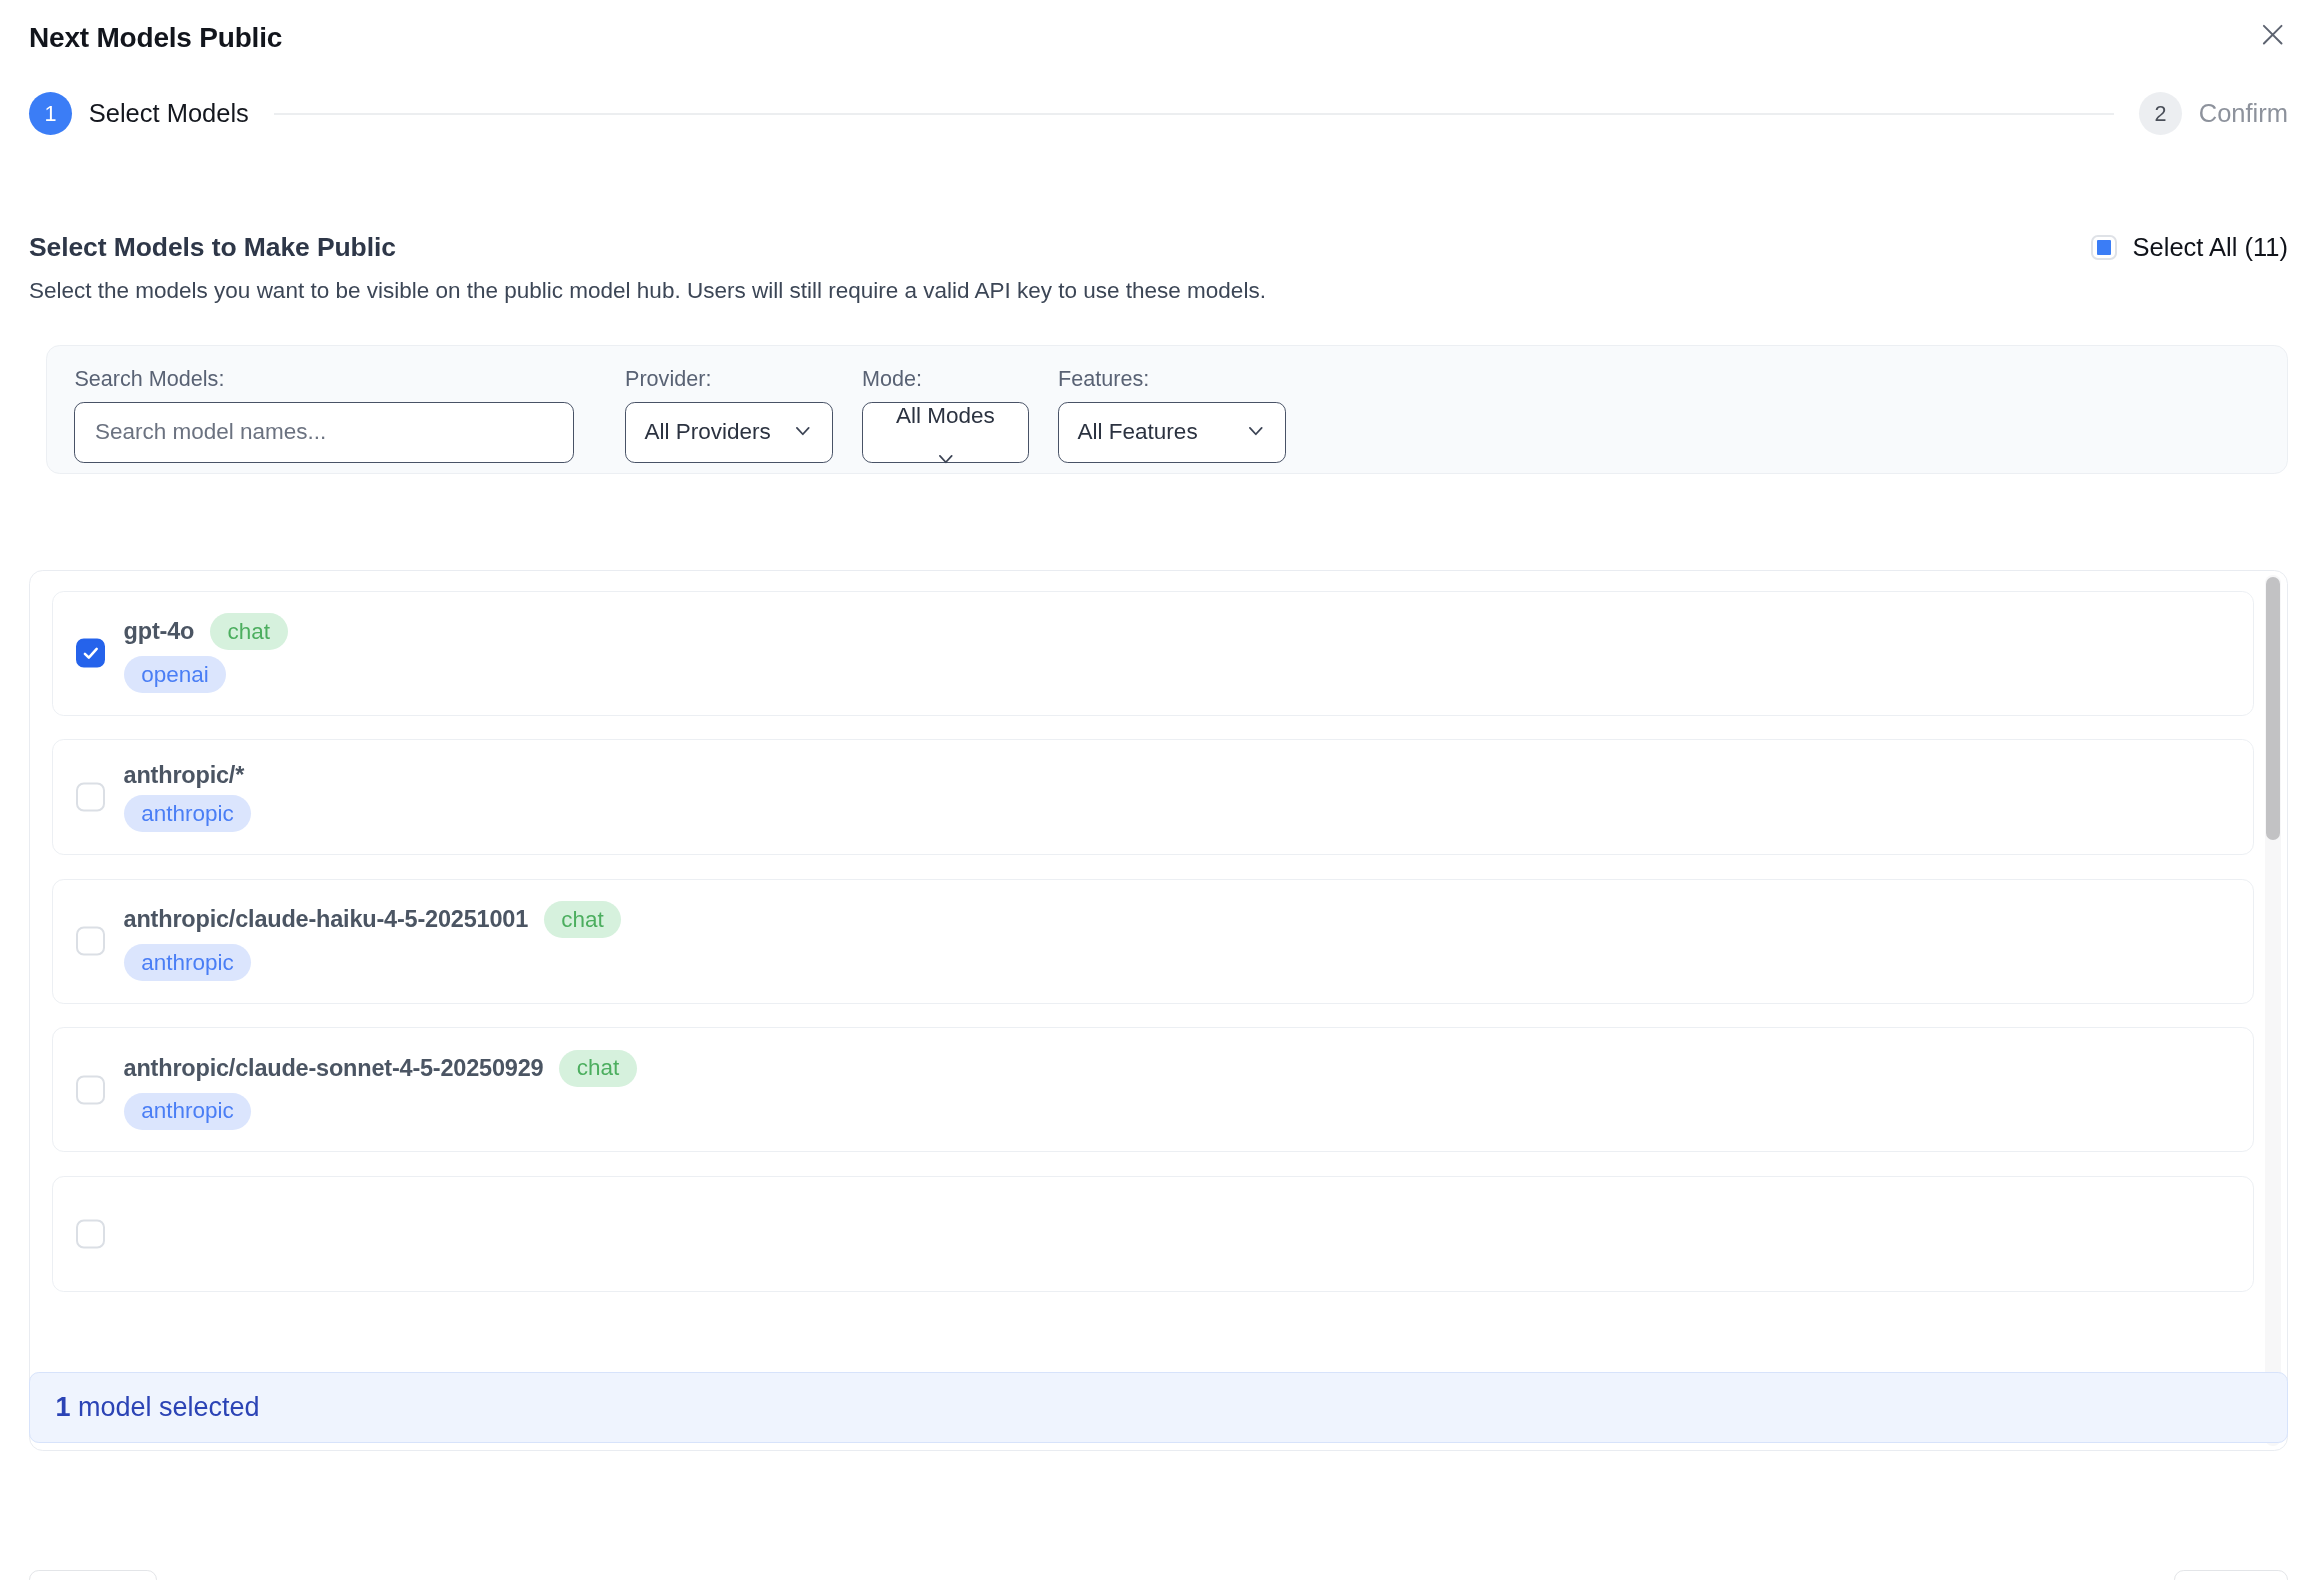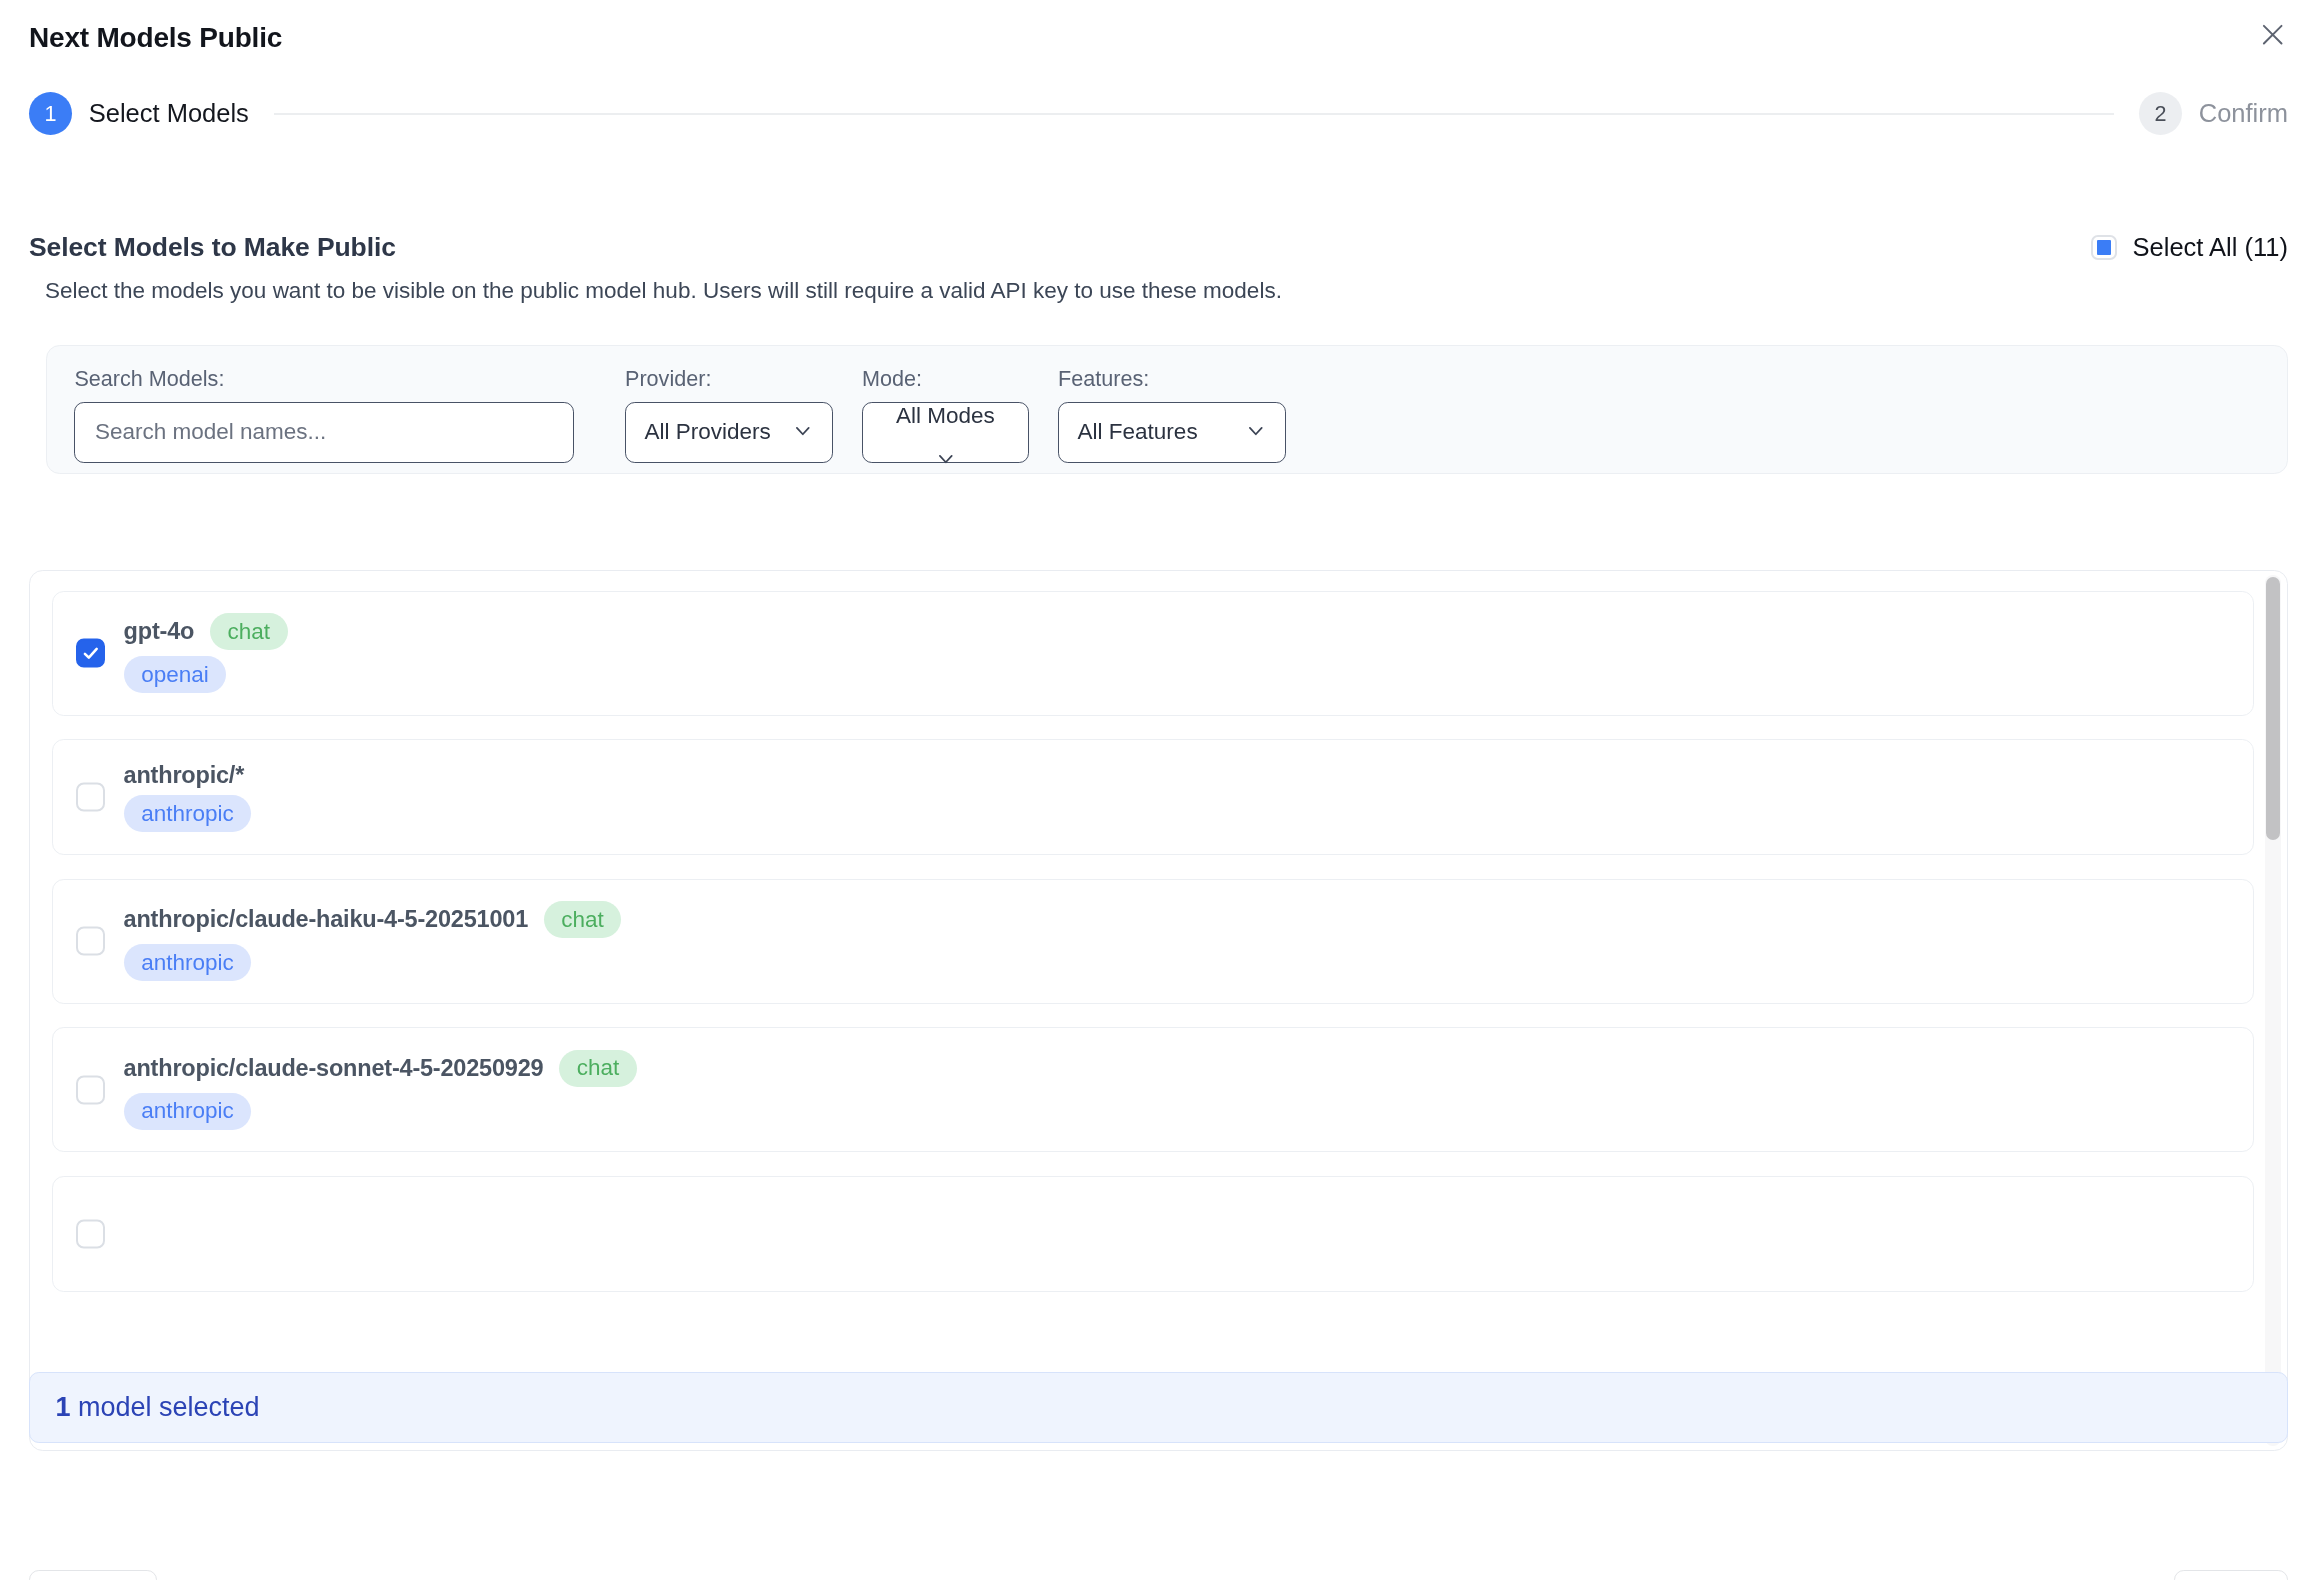--- a/index.html
+++ b/index.html
@@ -132,21 +132,20 @@
     font-size: 25.5px;
     color: #10131a;
   }
 
   .description {
     position: absolute;
     left: 29px;
     top: 278px;
     font-size: 22.5px;
     color: #3c4656;
-    margin-left: 16px;
   }
 
   
   .filter-bar {
     position: absolute;
     left: 29px;
     right: 29px;
     top: 345px;
     height: 129px;
     background: #f8fafc;

